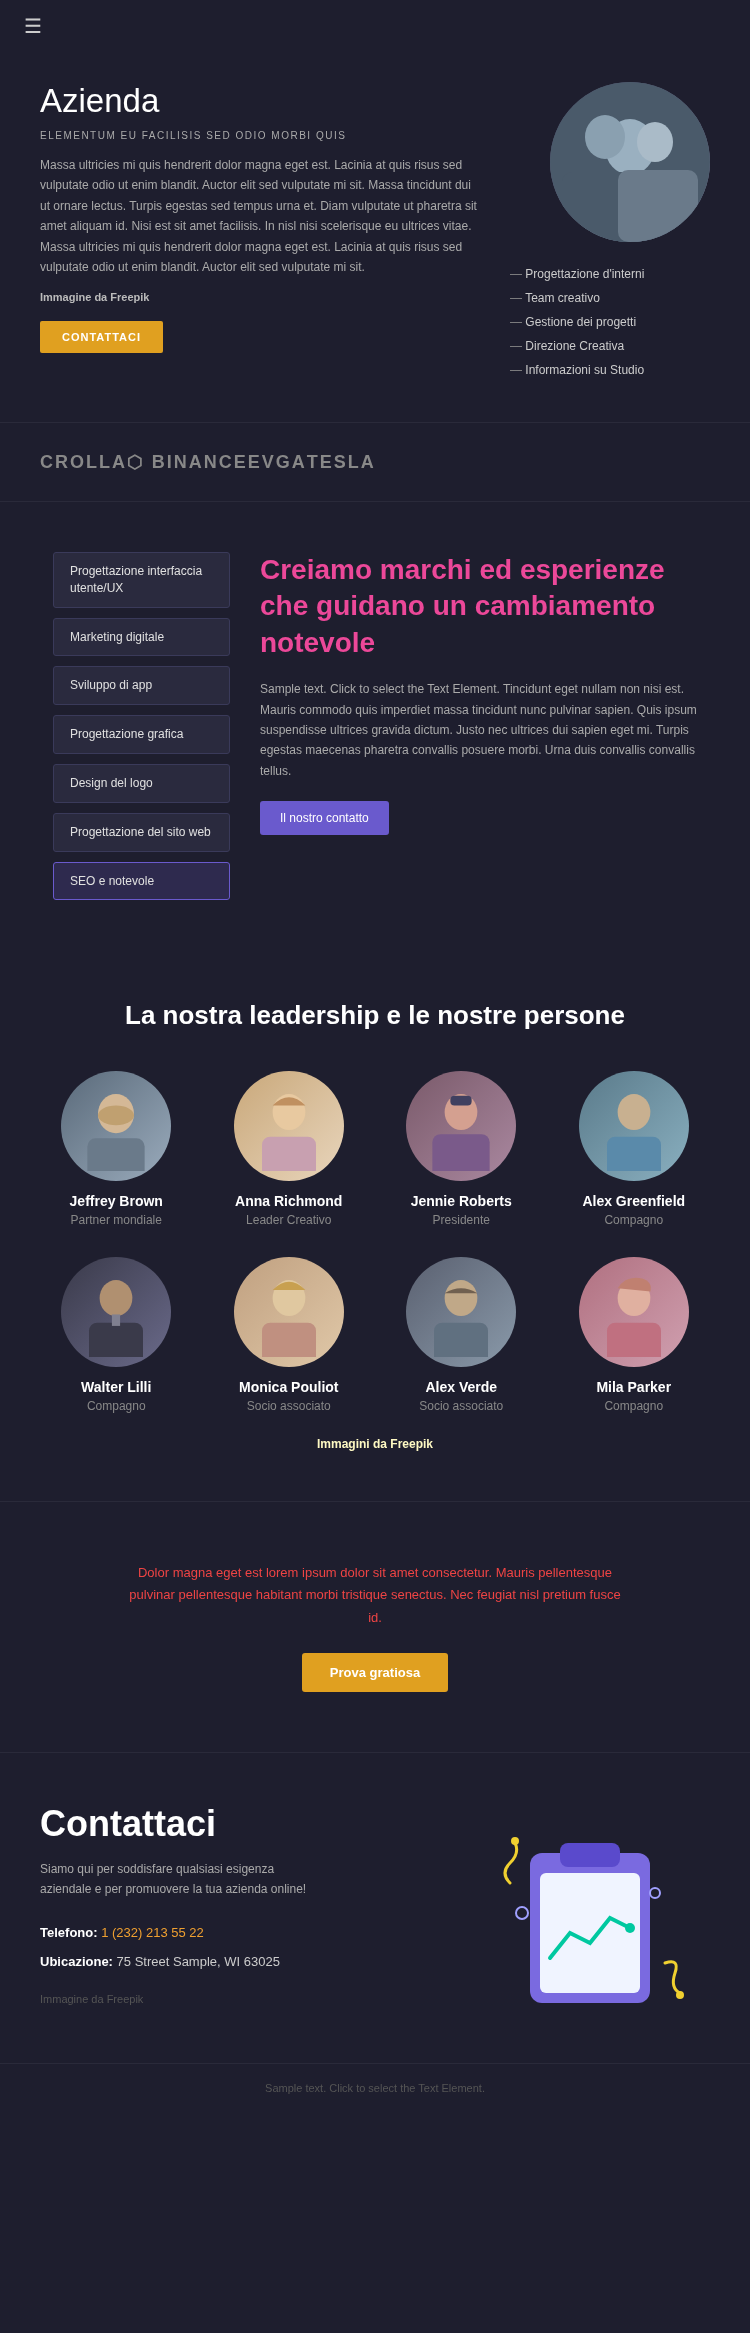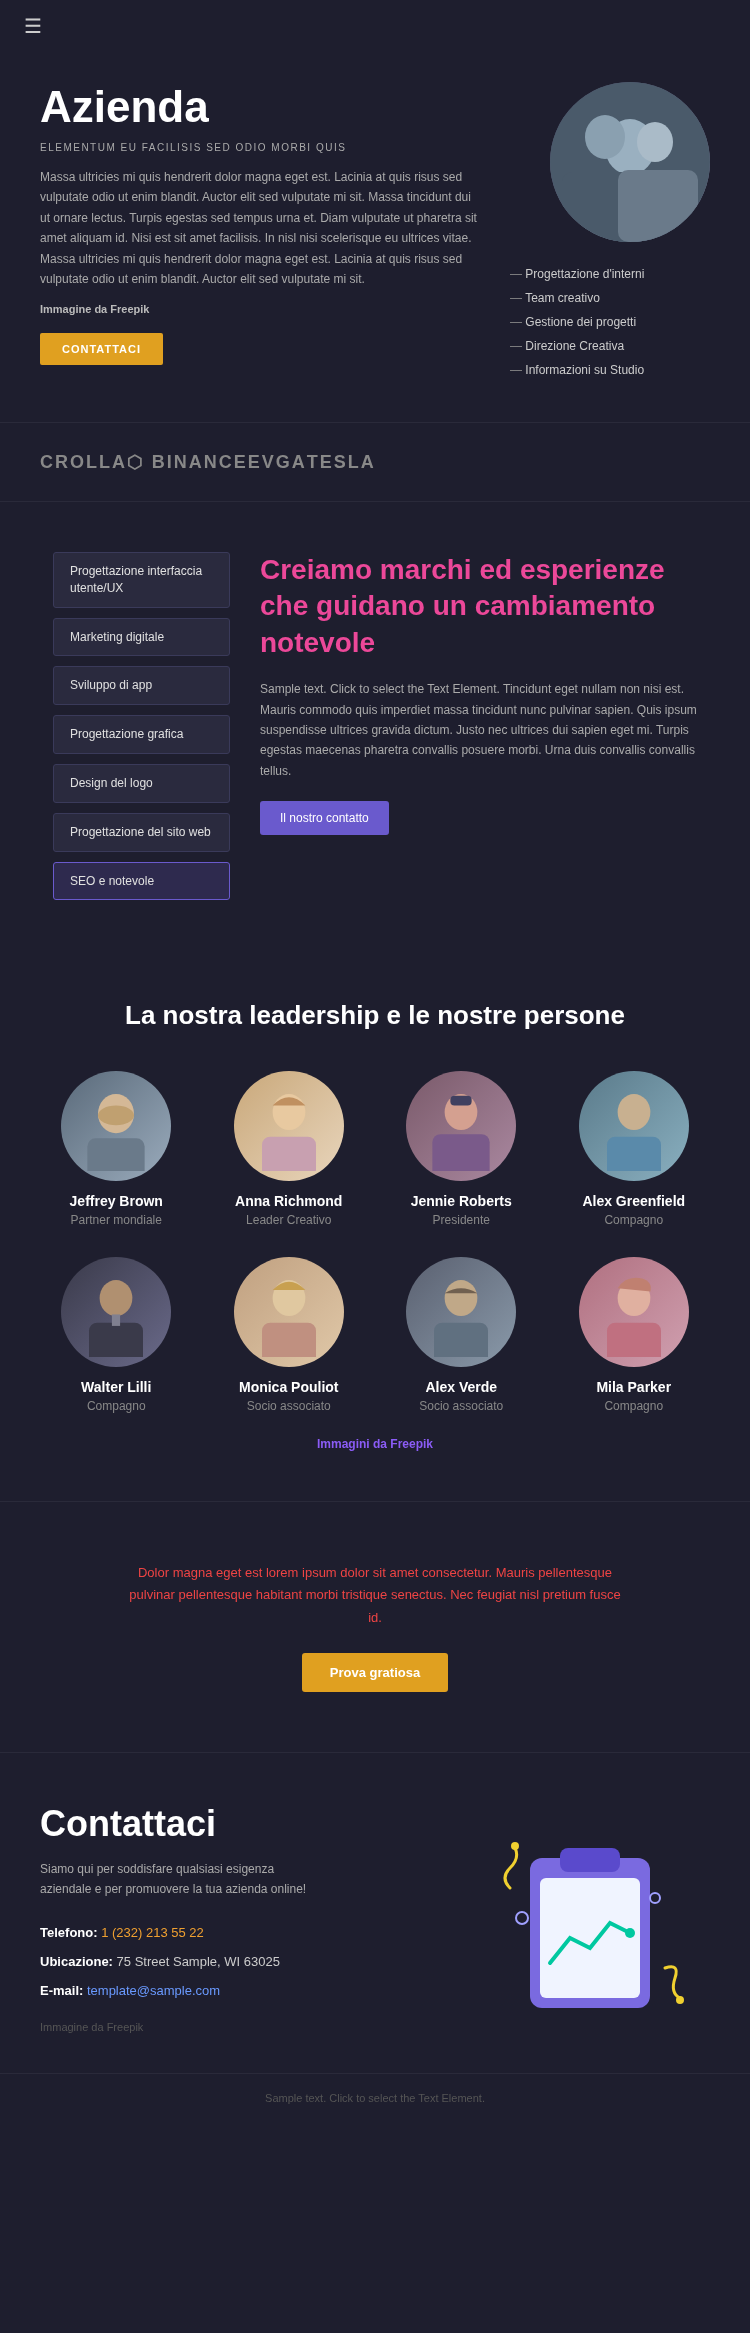--- a/index.html
+++ b/index.html
@@ -20,22 +20,22 @@
     .hamburger-icon { font-size: 20px; color: #ccc; cursor: pointer; }
 
     
     .hero-section {
       display: flex;
       padding: 30px 40px 40px 40px;
       gap: 30px;
     }
     .hero-left { flex: 1; }
     .hero-title {
-      font-size: 44px;
-      font-weight: 700;
+      font-size: 33px;
+      font-weight: 400;
       color: #ffffff;
       margin-bottom: 10px;
     }
     .hero-subtitle {
       font-size: 10px;
       letter-spacing: 1.5px;
       color: #aaaaaa;
       text-transform: uppercase;
       margin-bottom: 14px;
     }
@@ -197,21 +197,21 @@
     }
     .member-role {
       font-size: 12px;
       color: #888;
     }
     .team-credit {
       font-size: 12px;
       color: #666;
       margin-top: 10px;
     }
-    .team-credit span { font-weight: bold; color: #8b5cf6; }
+    .team-credit span { font-weight: bold; color: #fef9c3; }
 
     
     .cta-section {
       padding: 60px 40px;
       text-align: center;
       border-top: 1px solid #2a2a3a;
     }
     .cta-body {
       font-size: 13px;
       color: #ef4444;
@@ -465,24 +465,20 @@
     <p class="contact-body">Siamo qui per soddisfare qualsiasi esigenza aziendale e per promuovere la tua azienda online!</p>
     <div class="contact-details">
       <div>
         <span class="label">Telefono:</span>
         <span class="highlight">1 (232) 213 55 22</span>
       </div>
       <div>
         <span class="label">Ubicazione:</span>
         <span>75 Street Sample, WI 63025</span>
       </div>
-      <div>
-        <span class="label">E-mail:</span>
-        <span class="email-link">template@sample.com</span>
-      </div>
     </div>
     <p class="contact-credit">Immagine da Freepik</p>
   </div>
   <div class="contact-right">
     <svg width="220" height="220" viewBox="0 0 220 220" xmlns="http://www.w3.org/2000/svg">
 
       <rect x="50" y="50" width="120" height="150" rx="12" fill="#7a6ae0"></rect>
       <rect x="60" y="70" width="100" height="120" rx="6" fill="#f0f4ff"></rect>
 
       <rect x="80" y="40" width="60" height="24" rx="8" fill="#5a4acc"></rect>

